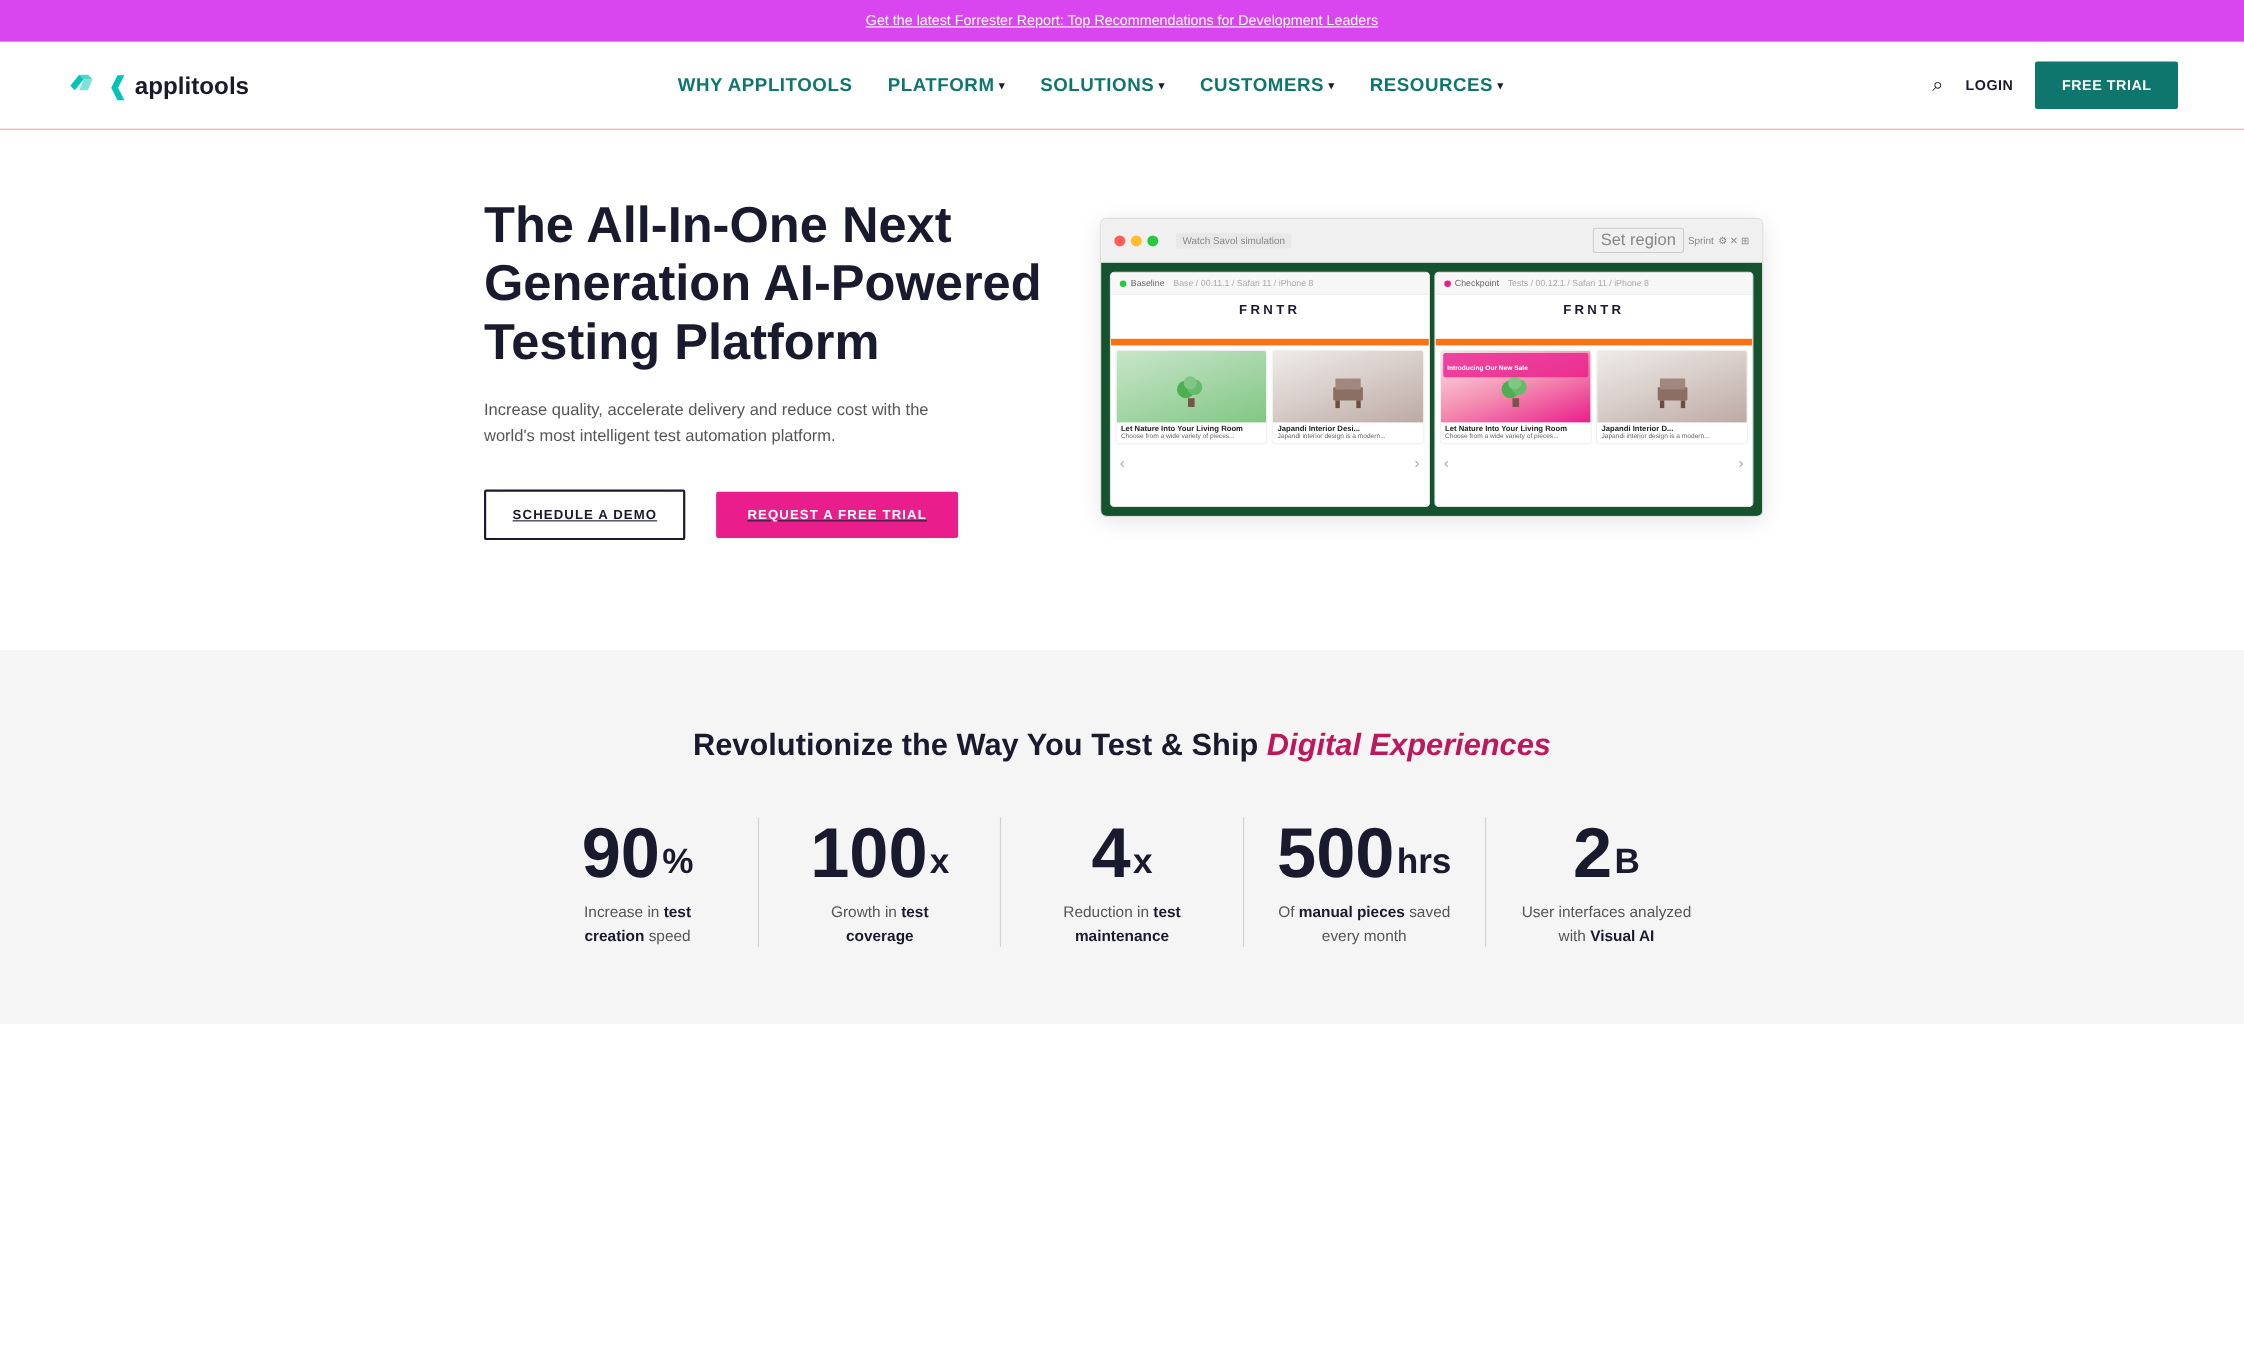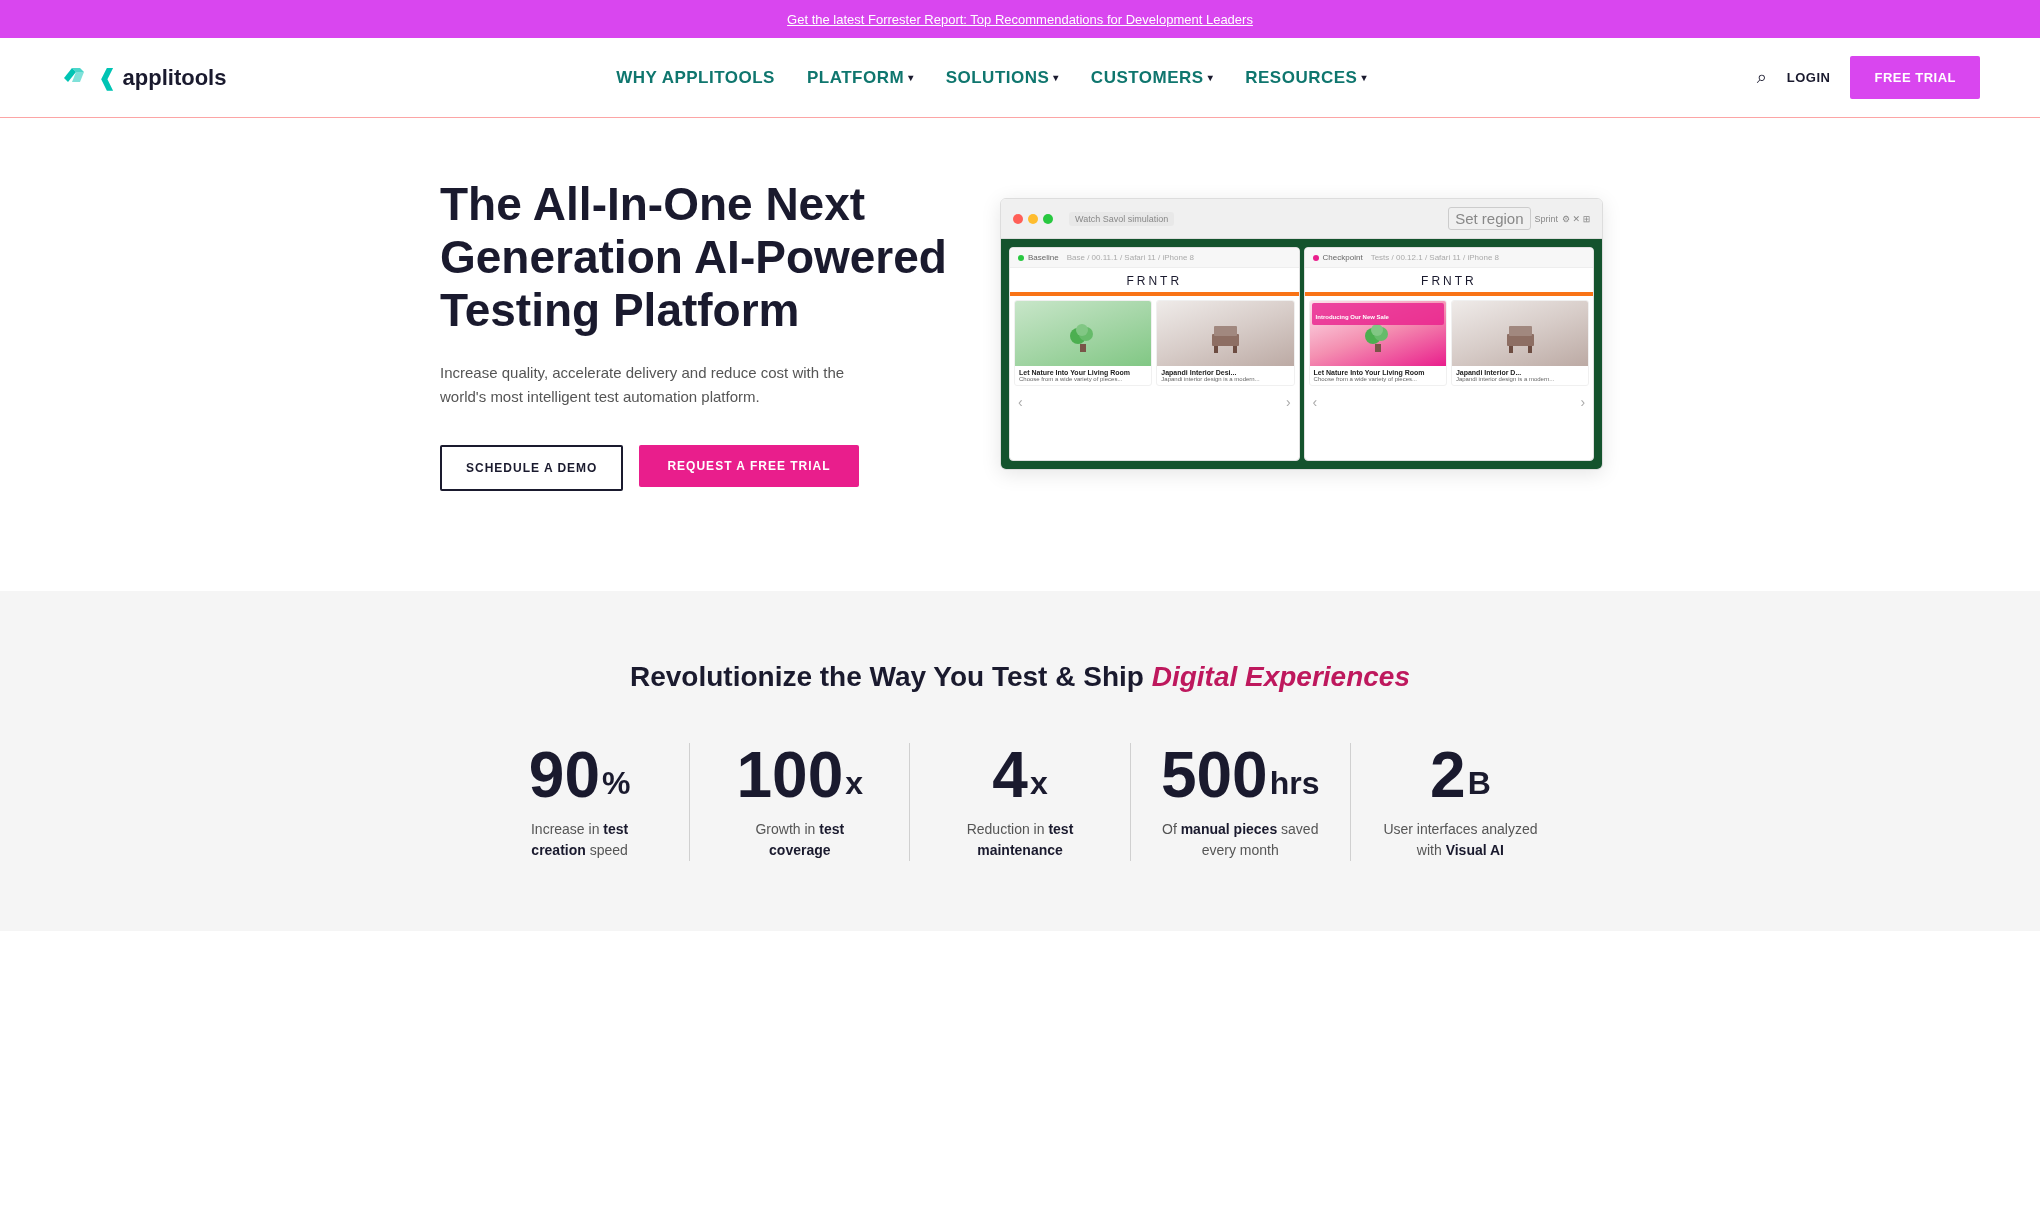--- a/index.html
+++ b/index.html
@@ -76,21 +76,21 @@
     .login-btn {
       font-size: 13px;
       font-weight: 600;
       color: #1a1a2e;
       text-transform: uppercase;
       cursor: pointer;
       text-decoration: none;
       letter-spacing: 0.5px;
     }
     .free-trial-btn {
-      background: #d946ef;
+      background: #0f766e;
       color: #fff;
       border: none;
       padding: 14px 24px;
       font-size: 13px;
       font-weight: 700;
       letter-spacing: 0.5px;
       text-transform: uppercase;
       cursor: pointer;
       border-radius: 2px;
     }
@@ -118,22 +118,23 @@
     }
     .hero-subtitle {
       font-size: 15px;
       color: #555;
       line-height: 1.6;
       margin-bottom: 36px;
       max-width: 420px;
     }
     .hero-buttons {
       display: flex;
-      gap: 16px;
-      align-items: flex-start;
+      gap: 28px;
+      align-items: center;
+      text-decoration: underline;
     }
     .btn-outline {
       border: 2px solid #1a1a2e;
       background: #fff;
       color: #1a1a2e;
       padding: 14px 24px;
       font-size: 12px;
       font-weight: 700;
       letter-spacing: 1px;
       text-transform: uppercase;
@@ -276,26 +277,26 @@
       display: inline-block;
     }
     .status-dot-red {
       width: 6px; height: 6px;
       border-radius: 50%;
       background: #e91e8c;
       display: inline-block;
     }
     .comp-frntr {
       font-size: 12px;
-      font-weight: 400;
+      font-weight: 700;
       color: #1a1a2e;
       letter-spacing: 3px;
       text-align: center;
-      padding: 6px 0 4px;
-      border-bottom: 4px solid #f97316;
+      padding: 6px 0 20px;
+      border-bottom: 6px solid #f97316;
     }
     .comp-content {
       display: flex;
       gap: 4px;
       padding: 4px;
     }
     .comp-card {
       flex: 1;
       border: 1px solid #f0f0f0;
       border-radius: 3px;

